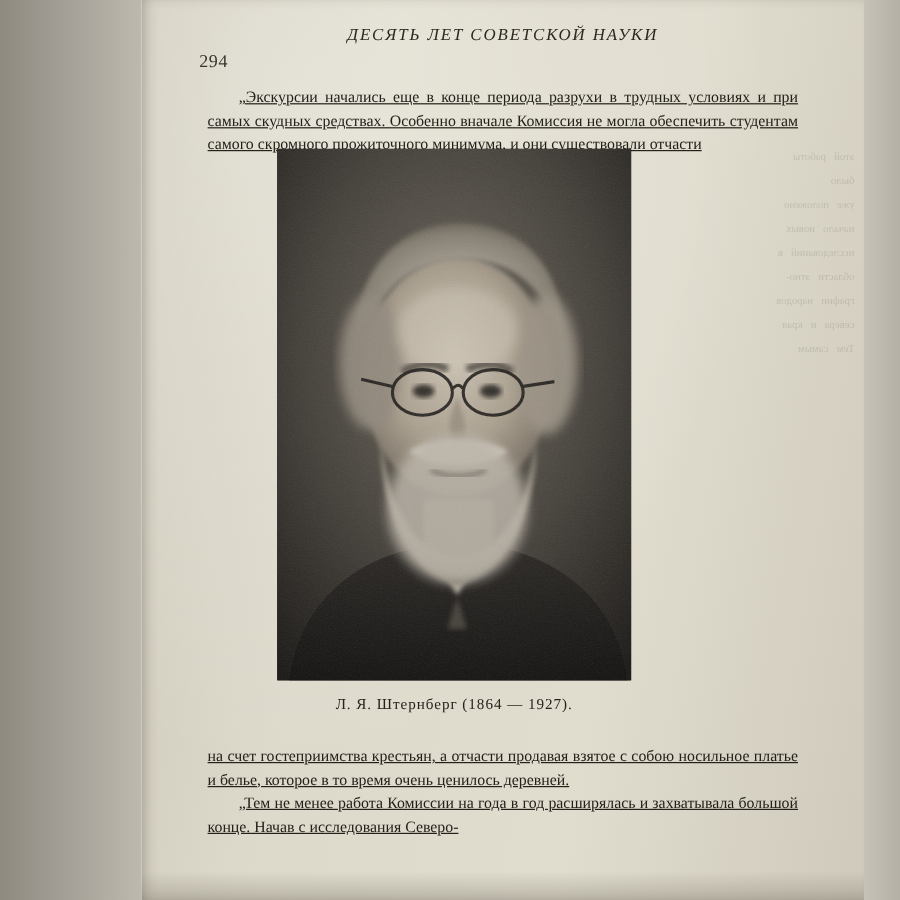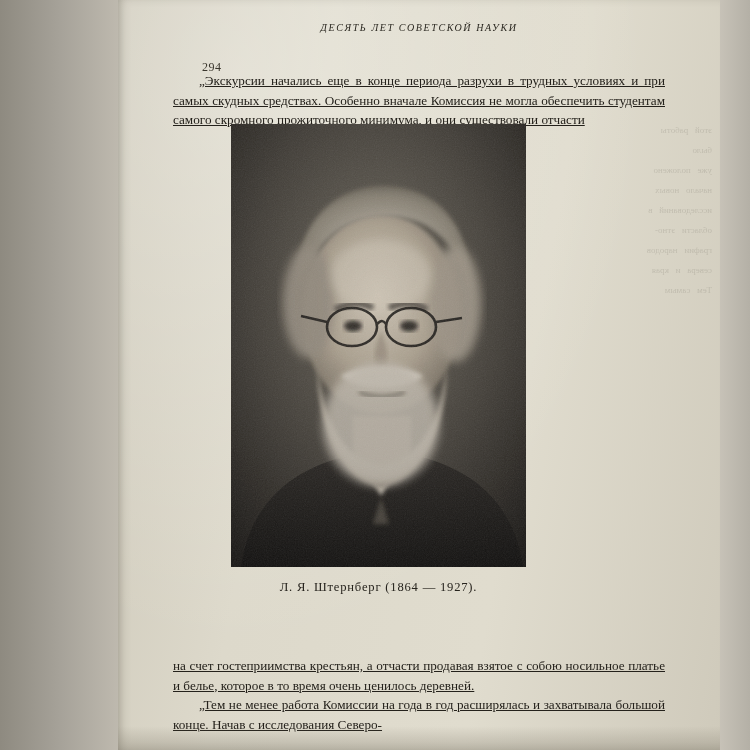--- a/index.html
+++ b/index.html
@@ -67,35 +67,34 @@
     pointer-events: none;
   }
 
   
   #running-head {
     position: absolute;
     top: 22px;
     left: 0;
     width: 602px;
     text-align: center;
-    font-size: 10px;
+    font-size: 14px;
     letter-spacing: 1.6px;
     font-style: italic;
     color: #2b2821;
     font-family: "Liberation Serif", serif;
   }
 
   #page-number {
     position: absolute;
-    top: 60px;
+    top: 44px;
     left: 48px;
-    font-size: 12px;
+    font-size: 15px;
     color: #3a362d;
     letter-spacing: 0.5px;
-    margin-left: 36px;
   }
 
   .body-block {
     position: absolute;
     left: 55px;
     width: 492px;
     font-size: 13.2px;
     line-height: 19.5px;
     color: #24211b;
     text-align: justify;
@@ -119,21 +118,21 @@
     filter: contrast(1.02);
   }
   #figure-caption {
     margin-top: 13px;
     text-align: center;
     font-size: 12.6px;
     letter-spacing: 0.8px;
     color: #26231d;
   }
 
-  #para-bottom { top: 620px; margin-top: 36px; }
+  #para-bottom { top: 620px; }
   #para-bottom p { margin: 0; }
   #para-bottom .indent { text-indent: 26px; }
 
   
   #bottom-shade {
     position: absolute;
     left: 0; bottom: 0;
     width: 602px; height: 24px;
     background: linear-gradient(0deg, rgba(120,114,100,0.35), rgba(120,114,100,0));
     pointer-events: none;

